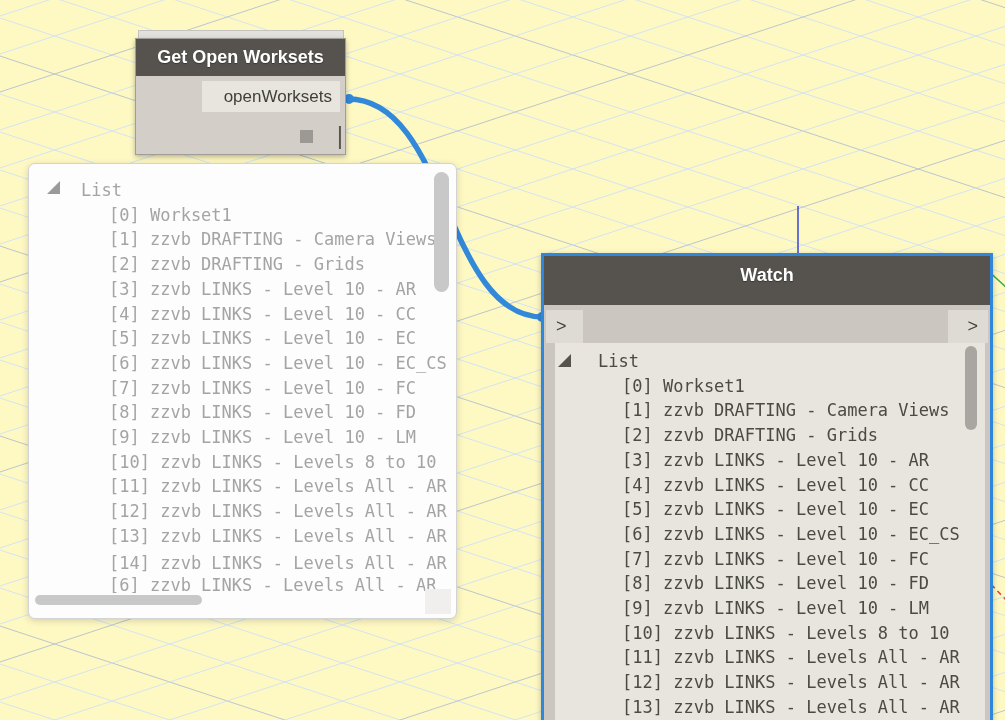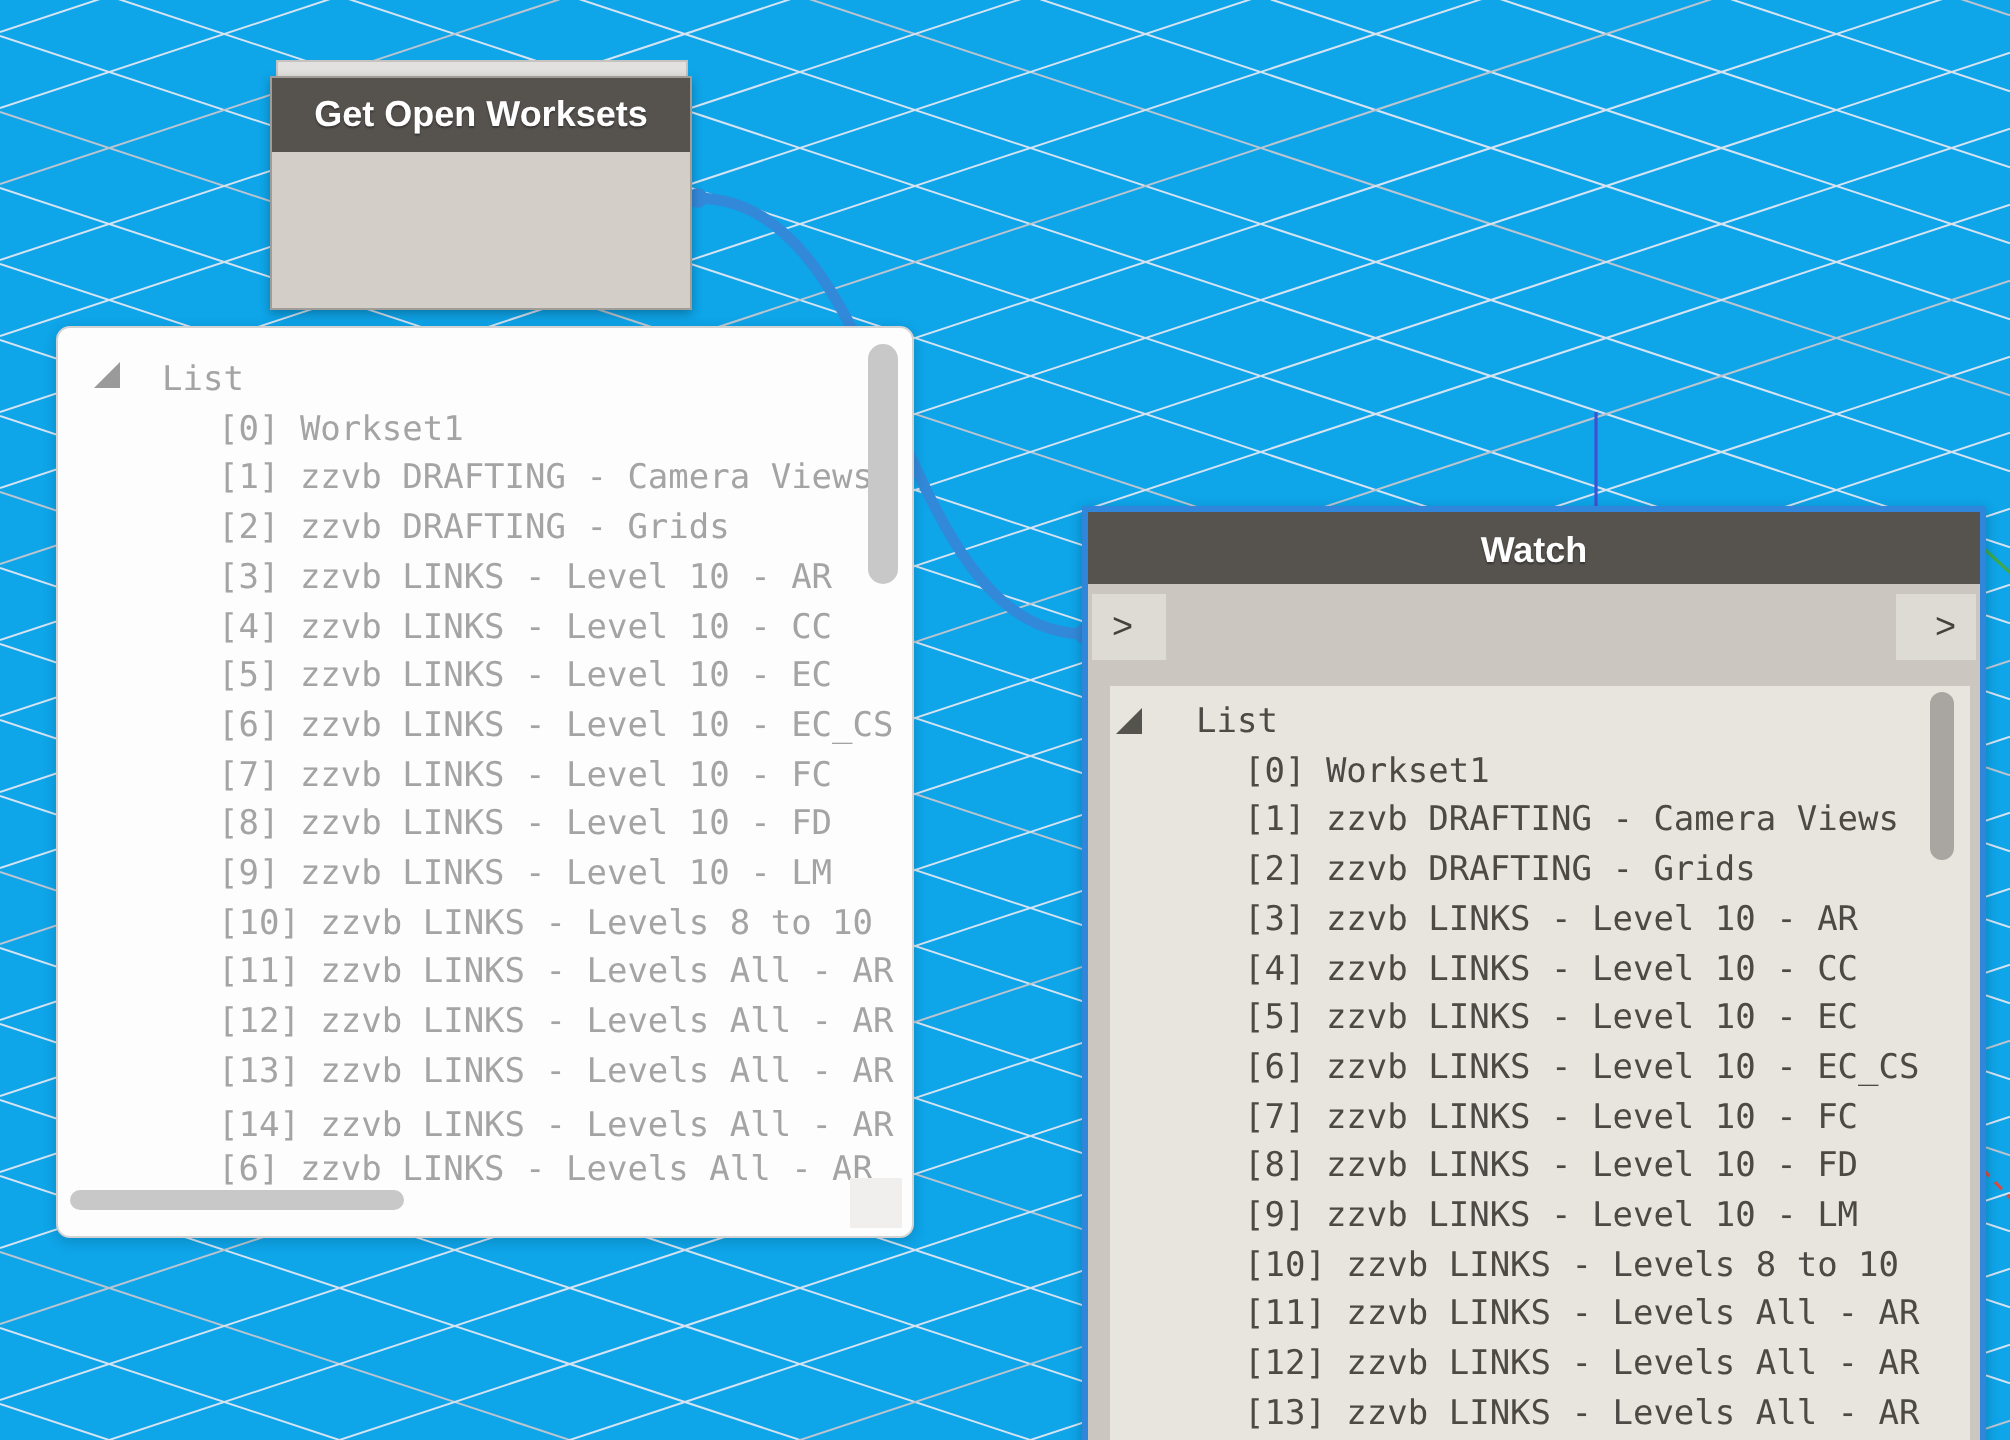--- a/index.html
+++ b/index.html
@@ -1,18 +1,18 @@
 <!DOCTYPE html>
 <html><head>
 <meta charset="utf-8">
 <style>
   html,body{margin:0;padding:0;}
   .canvas{
     position:relative; width:1005px; height:720px; overflow:hidden;
-    background:#0ea5e9;
+    background:#fef9c3;
     font-family:"Liberation Sans", sans-serif;
   }
   svg.layer{position:absolute; left:0; top:0; pointer-events:none;}
 
   
   .node-header{
     height:37px; background:#56524e; color:#fff;
     font-weight:bold; font-size:18px; line-height:37px; text-align:center;
     text-shadow:0 1px 1px rgba(0,0,0,.35);
   }
@@ -71,21 +71,21 @@
     position:absolute; left:396px; top:425px; width:26px; height:25px;
     background:#f0efed;
   }
 
   
   .watch{
     position:absolute; left:541px; top:253px; width:452px; height:500px;
     border:3px solid #2f86da; background:#cbc7c0; box-sizing:border-box;
     box-shadow:0 2px 6px rgba(0,0,0,.25);
   }
-  .watch .node-header{height:36px; line-height:38px;}
+  .watch .node-header{height:49px; line-height:38px;}
   .watch-ports{position:relative; height:43px; background:#cbc7c0;}
   .wport{
     position:absolute; top:5px; height:33px; background:#dedbd4;
     color:#45423e; font-size:18px; line-height:33px; box-sizing:border-box;
   }
   .wport.in{left:2px; width:37px; padding-left:10px;}
   .wport.out{right:2px; width:40px; text-align:right; padding-right:10px;}
   .watch-list{
     position:absolute; left:11px; top:87px; width:430px; height:410px;
     background:#e8e5df; overflow:hidden;
@@ -172,20 +172,25 @@
     <circle id="nub-out" cx="349" cy="99" r="5" fill="#3389d9"></circle>
     <circle id="nub-in" cx="542" cy="317" r="5" fill="#3389d9"></circle>
     <path id="wire-path" d="M348,99 C448,99 445,317 543,317" fill="none" stroke-width="5.5" stroke-linecap="round" stroke="#3389d9"></path>
   </svg>
 
   <div class="node-strip"></div>
   <div class="get-node">
     <div class="node-header">
       <span>Get Open Worksets</span>
     </div>
+    <div class="get-body">
+      <div class="out-port">openWorksets</div>
+      <div class="preview-sq"></div>
+      <div class="lacing">|</div>
+    </div>
   </div>
 
   <div class="bubble">
     <div class="bubble-clip">
       <svg class="tri" style="left:18px;top:17px" width="13" height="13">
         <polygon points="0,13 13,13 13,0" fill="#9a9a9a"></polygon>
       </svg>
       <div class="lrow" style="left:52px;top:14px">List</div>
       <div class="lrow" style="top: 38.7px; left: 80px;">[0] Workset1</div>
         <div class="lrow" style="top: 63.4px; left: 80px;">[1] zzvb DRAFTING - Camera Views</div>

